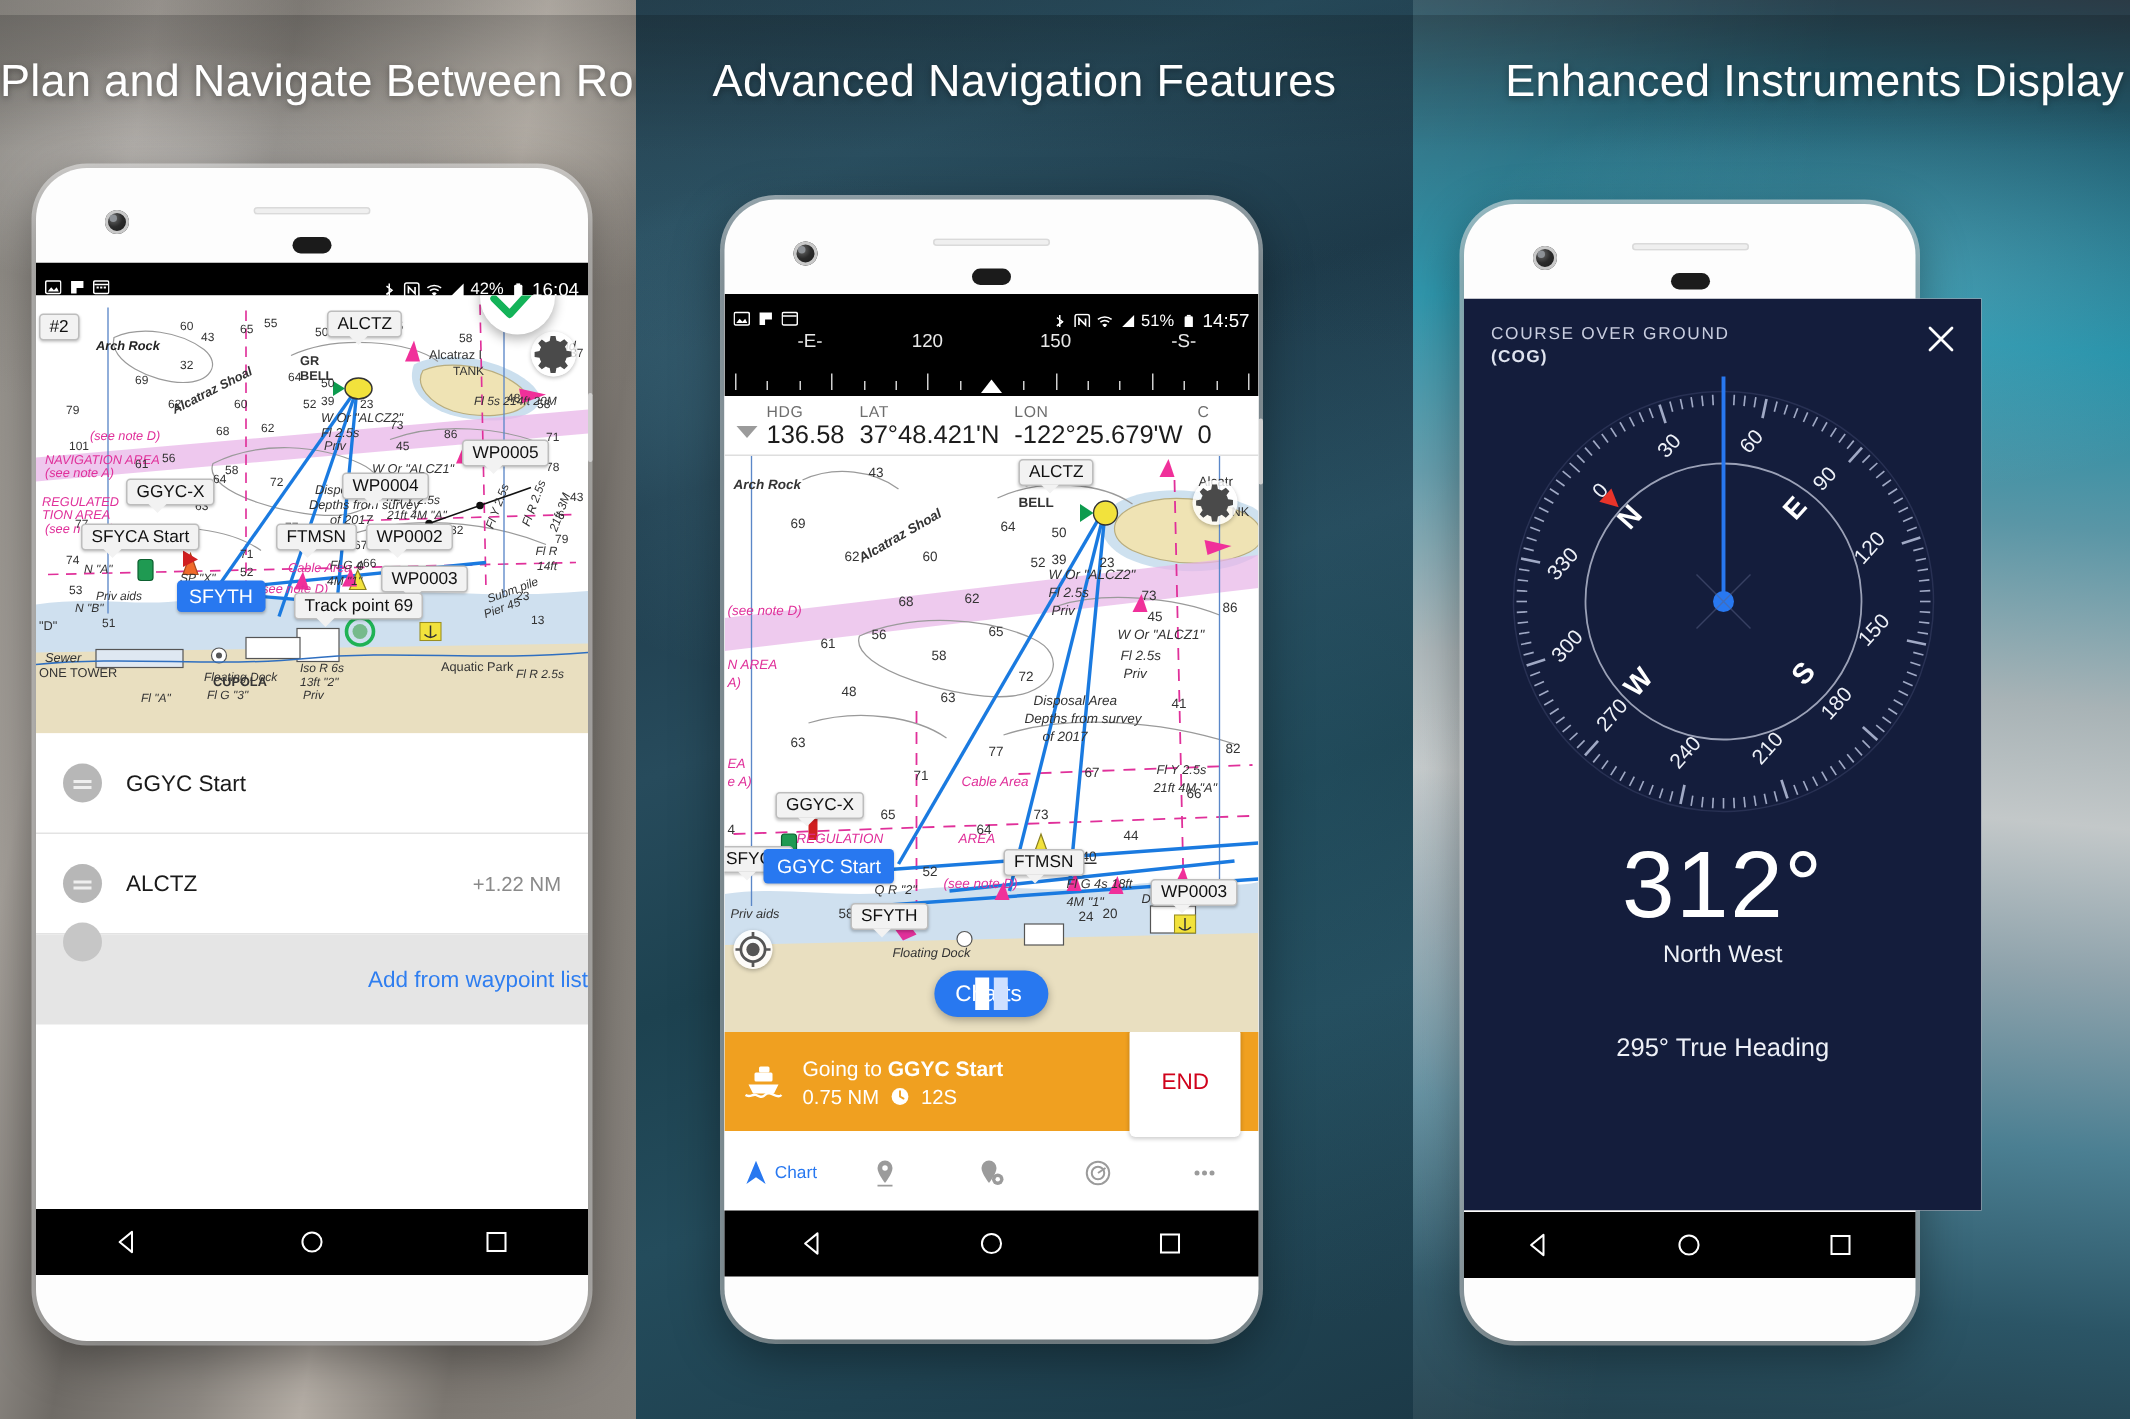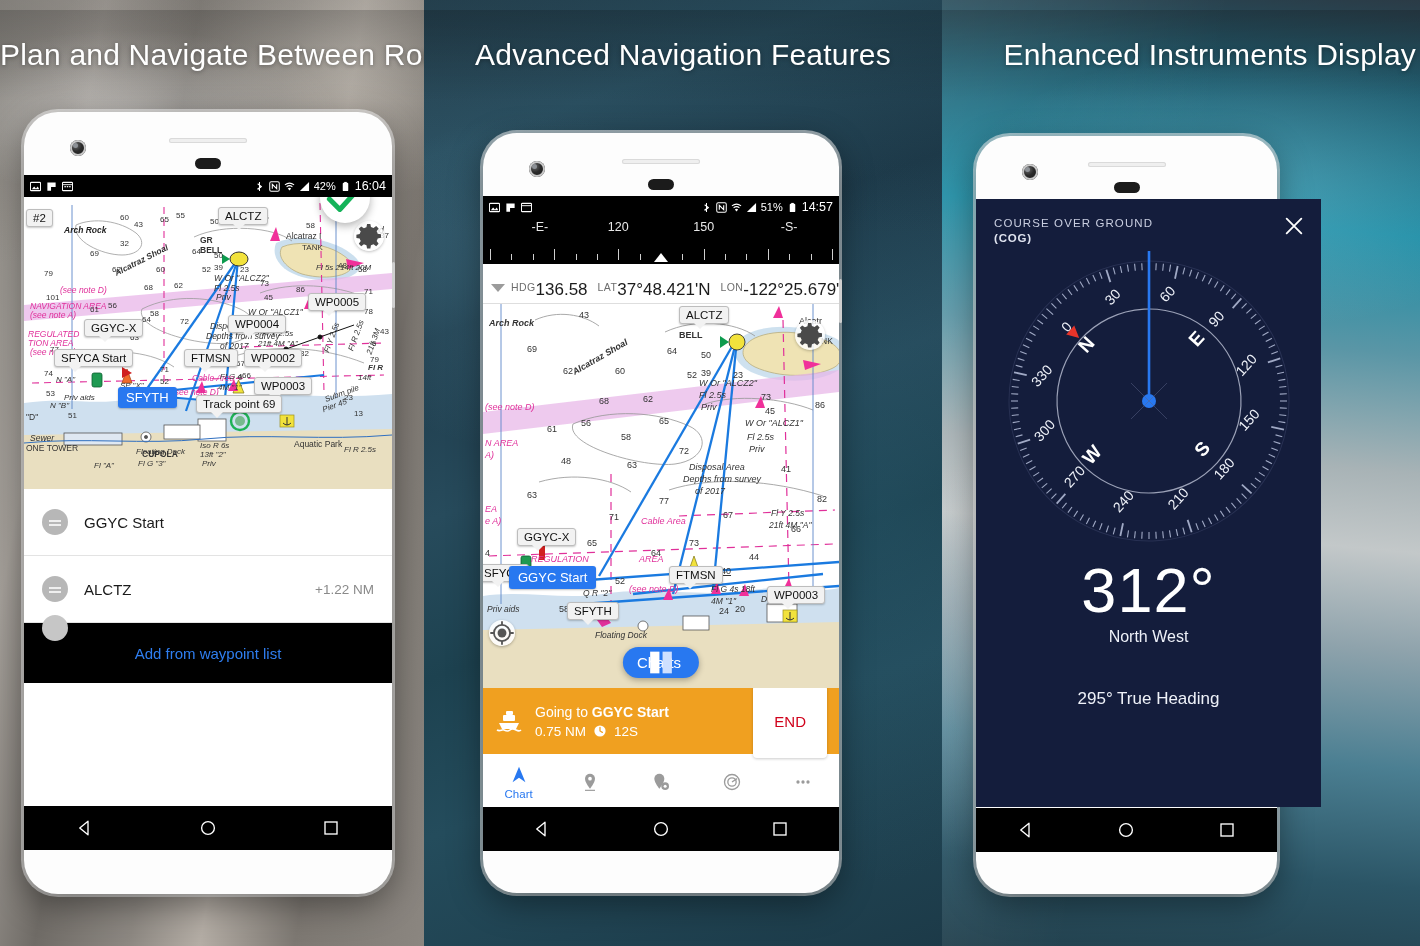--- a/index.html
+++ b/index.html
@@ -93,21 +93,21 @@
   
   #phone1 { left:24px; top:112px; width:368px; height:782px; }
   #phone1 .screen{ width:368px; height:631px; }
   #phone2 { left:59px; top:133px; width:356px; height:760px; }
   #phone2 .screen{ width:356px; height:611px; }
   #phone3 { left:34px; top:136px; width:301px; height:758px; }
   #phone3 .screen{ width:345px; height:608px; }
 
   
   .statusbar{
-    height:22px; background:#000; color:#fff; display:flex; align-items:center;
+    height:22px; background:#000; color:#fff; display:flex; align-items:flex-start;
     padding:11px 6px; font-size:11.5px; gap:4px; position:relative;
   }
   .statusbar .left{ display:flex; gap:5px; align-items:center; }
   .statusbar .right{ margin-left:auto; display:flex; gap:4px; align-items:center; font-size:12.5px; }
   .sb-ico{ width:11px; height:11px; display:inline-block; }
   .sb-batt{ font-size:11px; }
 
   
   .chart { position:relative; width:100%; height:100%; background:#ffffff; overflow:hidden; }
   .chart svg{ position:absolute; inset:0; width:100%; height:100%; }
@@ -150,21 +150,21 @@
   }
   .wp-row{
     display:flex; align-items:center; gap:16px; padding:0 18px;
     height:67px; border-bottom:1px solid #e3e3e3; background:#fff;
   }
   .wp-handle{ width:26px; height:26px; border-radius:50%; background:#b7b7b7;
     display:flex; align-items:center; justify-content:center; flex:0 0 auto; }
   .wp-handle i{ display:block; width:12px; height:2px; background:#efefef; box-shadow:0 4px 0 #efefef; margin-top:-2px; }
   .wp-name{ font-size:15px; color:#1a1a1a; }
   .wp-dist{ margin-left:auto; font-size:13.5px; color:#8a8a8a; }
-  .wp-add{ position:relative; height:60px; background:#000000; display:flex; align-items:center; justify-content:center; }
+  .wp-add{ position:relative; height:60px; background:#e5e5e5; display:flex; align-items:center; justify-content:flex-end; }
   .wp-add a{ color:#2f7ef0; font-size:15px; text-decoration:none; }
   .wp-add .ghost{ position:absolute; left:18px; top:-8px; width:26px; height:26px; border-radius:50%; background:#c6c6c6; }
 
   
   .compassstrip{
     background:#000; color:#fff; height:46px; position:relative; overflow:hidden;
   }
   .compassstrip .deg{ position:absolute; top:2px; font-size:12.5px; color:#e8e8e8; transform:translateX(-50%); }
   .compassstrip .ticks{ position:absolute; left:0; right:0; bottom:4px; height:14px; }
   .compassstrip .tk{ position:absolute; bottom:0; width:1px; background:#cfcfcf; }
@@ -173,42 +173,42 @@
     width:0;height:0;border-left:7px solid transparent;border-right:7px solid transparent;border-bottom:9px solid #fff;
   }
   .datastrip{
     background:#fff; height:40px; display:flex; align-items:flex-end; gap:0; padding:0 4px 4px 4px;
     border-bottom:1px solid #dedede; position:relative;
   }
   .datastrip .chev{
     width:0;height:0;border-left:7px solid transparent;border-right:7px solid transparent;border-top:8px solid #9b9b9b;
     margin:0 6px 7px 4px;
   }
-  .dcell{ display:flex; flex-direction:row; margin-right:10px; }
+  .dcell{ display:flex; flex-direction:column; margin-right:10px; }
   .dcell .k{ font-size:10.5px; color:#6d6d6d; letter-spacing:.4px; }
   .dcell .v{ font-size:17px; color:#1c1c1c; line-height:1.05; }
 
   .charts-pill{
     position:absolute; left:50%; transform:translateX(-50%);
     background:#2878f0; color:#fff; border-radius:18px; padding:7px 18px 7px 14px;
     font-size:15px; display:flex; align-items:center; gap:8px; z-index:15;
     box-shadow:0 2px 6px rgba(0,0,0,.3);
   }
   .goingbar{
     background:#f0a020; display:flex; align-items:center; gap:12px; padding:10px 12px; height:66px;
   }
   .goingbar .txt .l1{ color:#fff; font-size:14px; }
   .goingbar .txt .l1 b{ font-weight:700; }
   .goingbar .txt .l2{ color:#fff; font-size:13.5px; display:flex; align-items:center; gap:7px; margin-top:4px; }
   .endbtn{
     margin-left:auto; background:#fff; color:#d0021b; font-size:15px; font-weight:400;
     border:none; border-radius:4px; padding:28px 21px; box-shadow:0 1px 3px rgba(0,0,0,.2);
   }
   .tabbar{ background:#fff; height:56px; display:flex; align-items:center; }
-  .tab{ flex:1; display:flex; flex-direction:column; align-items:center; justify-content:center; gap:2px; }
+  .tab{ flex:1; display:flex; align-items:center; justify-content:center; gap:2px; }
   .tab .lab{ font-size:11.5px; color:#2878f0; }
 
   
   .cog{ background:#141d3c; width:100%; height:100%; position:relative; color:#fff; }
   .cog .hdr{ padding:18px 18px 0 18px; }
   .cog .hdr .k1{ font-size:11.5px; letter-spacing:1.1px; color:#c9cee0; }
   .cog .hdr .k2{ font-size:11.5px; letter-spacing:.8px; color:#dfe3ef; margin-top:3px; font-weight:700; }
   .cog .close{ position:absolute; right:16px; top:16px; width:22px; height:22px; }
   .rose{ position:absolute; left:50%; transform:translateX(-50%); top:52px; width:300px; height:300px; }
   .cog .big{ position:absolute; left:0; right:0; top:360px; text-align:center; }
@@ -407,21 +407,21 @@
             <div style="position:absolute;left:26px;top:204px;font-size:8px;">N "B"</div>
             <div style="position:absolute;left:6px;top:236px;">Sewer</div>
             <div style="position:absolute;left:2px;top:215px;font-style:normal;">"D"</div>
             <div style="position:absolute;left:196px;top:175px;font-size:8px;">Fl G 4</div>
             <div style="position:absolute;left:194px;top:186px;font-size:8px;">4M "1"</div>
             <div style="position:absolute;left:238px;top:132px;font-size:8px;">Fl Y 2.5s</div>
             <div style="position:absolute;left:234px;top:142px;font-size:8px;">21ft 4M "A"</div>
             <div style="position:absolute;left:292px;top:136px;font-size:8px;transform:rotate(-70deg);">Fl Y 2.5s</div>
             <div style="position:absolute;left:316px;top:134px;font-size:8px;transform:rotate(-70deg);">Fl R 2.5s</div>
             <div style="position:absolute;left:336px;top:140px;font-size:8px;transform:rotate(-70deg);">21ft 3M</div>
-            <div style="position:absolute;left:344px;top:166px;font-size:8px;font-weight:bold;">Fl R</div>
+            <div style="position:absolute;left:333px;top:166px;font-size:8px;">Fl R</div>
             <div style="position:absolute;left:334px;top:176px;font-size:8px;">14ft</div>
             <div style="position:absolute;left:320px;top:248px;font-size:8px;">Fl R 2.5s</div>
             <div style="position:absolute;left:300px;top:192px;font-size:8px;transform:rotate(-20deg);">Subm pile</div>
             <div style="position:absolute;left:298px;top:204px;font-size:8px;transform:rotate(-20deg);">Pier 45</div>
             <div style="position:absolute;left:96px;top:184px;font-size:8px;">SP "X"</div>
             <div style="position:absolute;left:340px;top:28px;">Sand w</div>
             <div style="position:absolute;left:112px;top:250px;font-size:8px;">Floating Dock</div>
 
             <div style="position:absolute;left:22px;top:20px;font-size:8px;font-style:normal;">6</div>
             <div style="position:absolute;left:96px;top:16px;font-size:8px;font-style:normal;">60</div>

